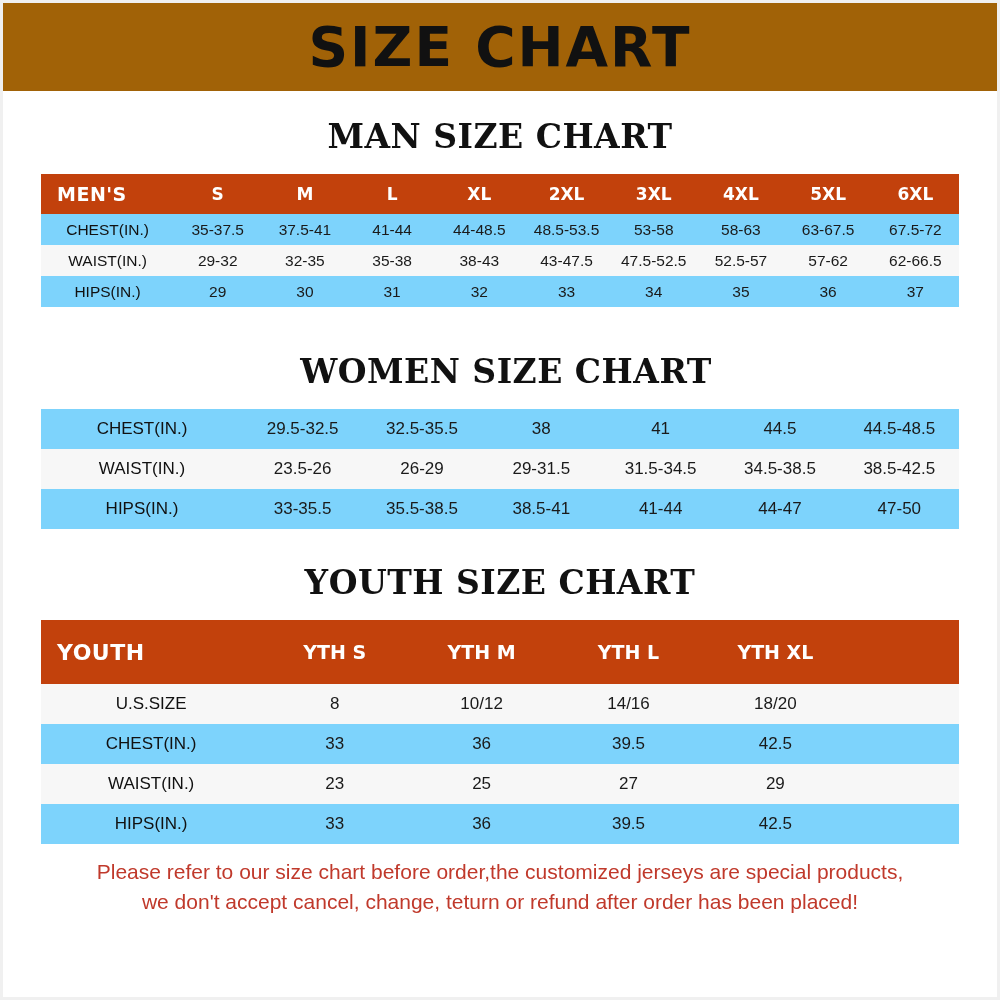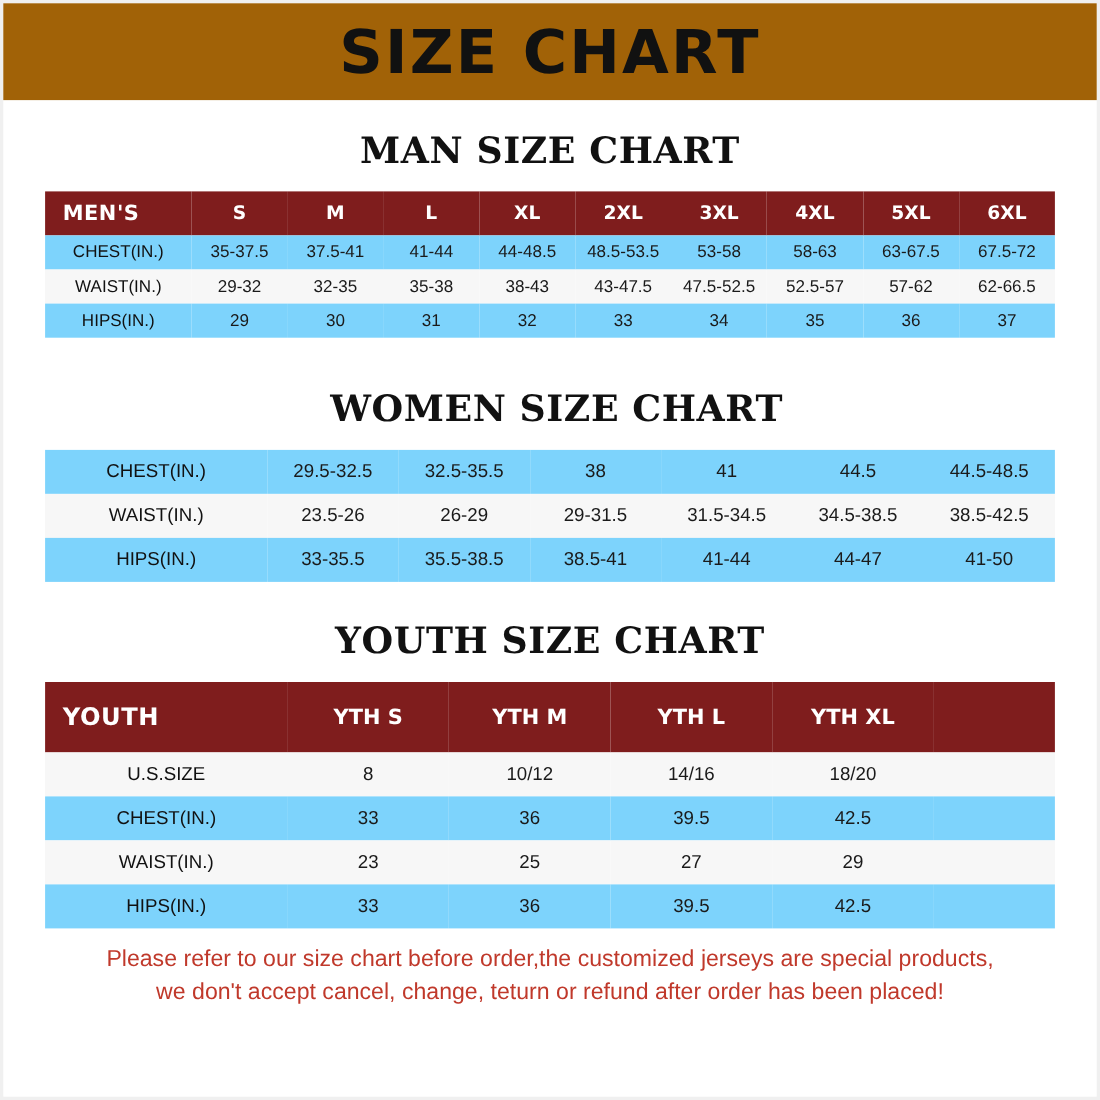--- a/index.html
+++ b/index.html
@@ -58,21 +58,21 @@
   table.size-table {
     width: 100%;
     border-collapse: collapse;
     table-layout: fixed;
   }
   table.size-table td, table.size-table th {
     padding: 0;
     margin: 0;
   }
   .hdr-row th {
-    background: #7f1d1d;
+    background: #c2410c;
     color: #ffffff;
     height: 40px;
     font-size: 17px;
     font-weight: bold;
     font-family: "DejaVu Sans", sans-serif;
     text-align: center;
     vertical-align: middle;
   }
   .hdr-row th.lbl {
     text-align: left;
@@ -227,21 +227,21 @@
         <td>34.5-38.5</td>
         <td>38.5-42.5</td>
       </tr>
       <tr class="body-row row-a">
         <td class="lbl">HIPS(IN.)</td>
         <td>33-35.5</td>
         <td>35.5-38.5</td>
         <td>38.5-41</td>
         <td>41-44</td>
         <td>44-47</td>
-        <td>41-50</td>
+        <td>47-50</td>
       </tr>
     </tbody>
       </table>
   </div>
 
   <div class="section-title title-youth">YOUTH SIZE CHART</div>
   <div class="tbl-wrap">
     <table class="size-table youth">
       <colgroup>
         <col style="width:24%">

